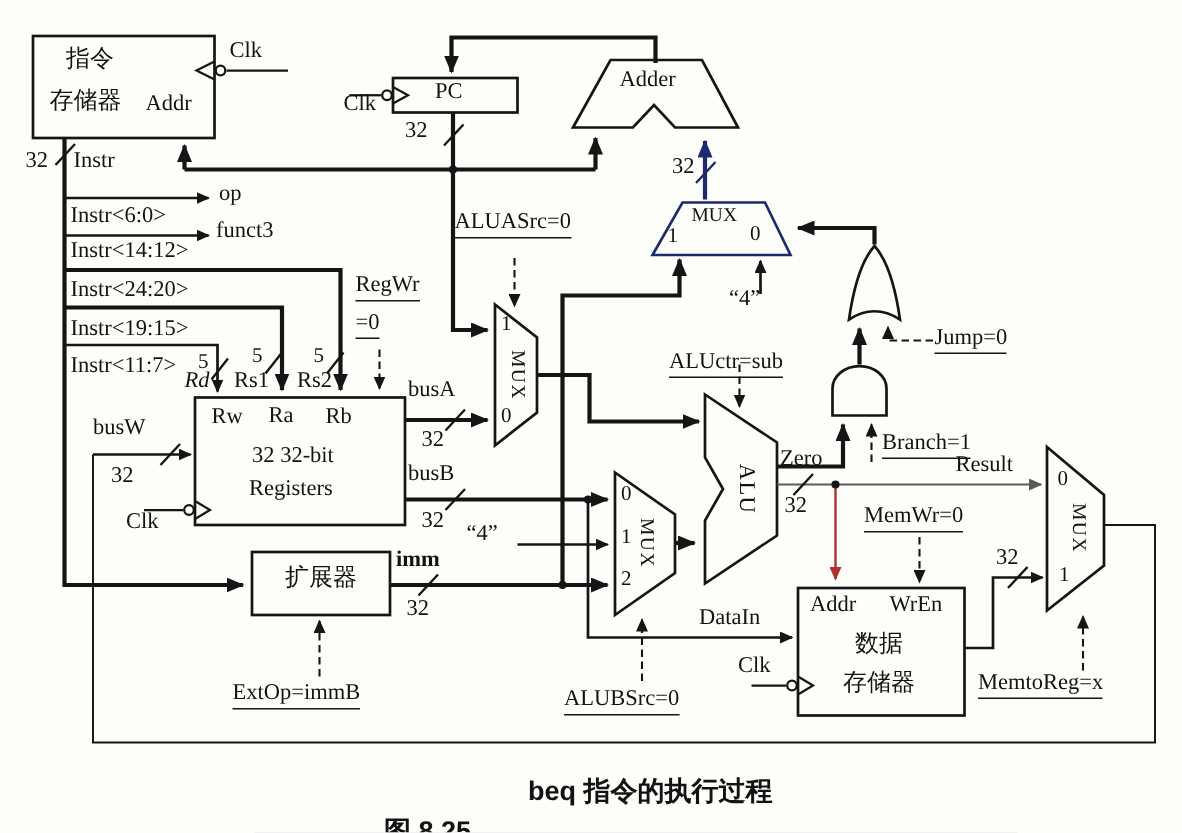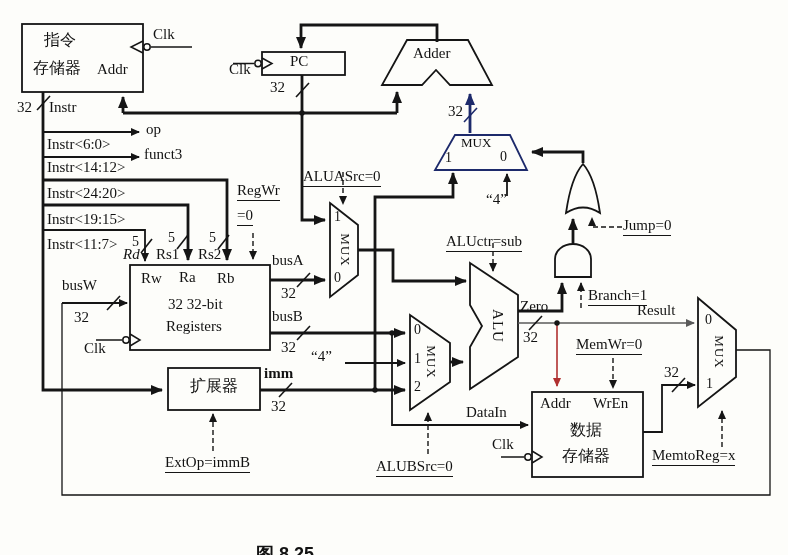--- a/index.html
+++ b/index.html
@@ -188,30 +188,30 @@
   <span class="lbl" style="left:166px;top:319px;">Registers</span>
   <span class="lbl" style="left:62px;top:278px;">busW</span>
   <span class="lbl" style="left:74px;top:310px;">32</span>
   <span class="lbl" style="left:84px;top:341px;">Clk</span>
 
   <span class="lbl" style="left:272px;top:253px;">busA</span>
   <span class="lbl" style="left:281px;top:286px;">32</span>
   <span class="lbl" style="left:272px;top:309px;">busB</span>
   <span class="lbl" style="left:281px;top:340px;">32</span>
 
-  <span class="lbl u" style="left:303px;top:141px;margin-top:28px;">ALUASrc=0</span>
+  <span class="lbl u" style="left:303px;top:141px;">ALUASrc=0</span>
   <span class="lbl sm" style="left:334px;top:210px;">1</span>
   <span class="lbl sm" style="left:334px;top:271px;">0</span>
   <span class="rot" style="left:345px;top:250px;">MUX</span>
 
   <span class="lbl cn" style="left:190px;top:378px;">扩展器</span>
   <span class="lbl" style="left:264px;top:366px;font-weight:bold;">imm</span>
   <span class="lbl" style="left:271px;top:399px;">32</span>
   <span class="lbl" style="left:311px;top:349px;">“4”</span>
-  <span class="lbl u" style="left:165px;top:455px;text-align:right;">ExtOp=immB</span>
+  <span class="lbl u" style="left:155px;top:455px;text-align:right;">ExtOp=immB</span>
   <span class="lbl u" style="left:376px;top:459px;">ALUBSrc=0</span>
 
   <span class="lbl sm" style="left:414px;top:323px;">0</span>
   <span class="lbl sm" style="left:414px;top:352px;">1</span>
   <span class="lbl sm" style="left:414px;top:380px;">2</span>
   <span class="rot" style="left:431px;top:362px;">MUX</span>
 
   <span class="rot big" style="left:497px;top:326px;">ALU</span>
   <span class="lbl u" style="left:446px;top:234px;">ALUctr=sub</span>
   <span class="lbl u" style="left:623px;top:218px;">Jump=0</span>
@@ -228,14 +228,15 @@
   <span class="lbl cn" style="left:562px;top:448px;">存储器</span>
   <span class="lbl" style="left:492px;top:437px;">Clk</span>
   <span class="lbl" style="left:664px;top:365px;">32</span>
 
   <span class="lbl sm" style="left:705px;top:313px;">0</span>
   <span class="lbl sm" style="left:706px;top:377px;">1</span>
   <span class="rot" style="left:719px;top:352px;">MUX</span>
   <span class="lbl u" style="left:652px;top:448px;">MemtoReg=x</span>
 
   <span class="cap" style="left:256px;top:542px;">图 8.25</span>
+  <span class="cap" style="left:352px;top:515px;">beq 指令的执行过程</span>
 
 </div>
 
 </body></html>

